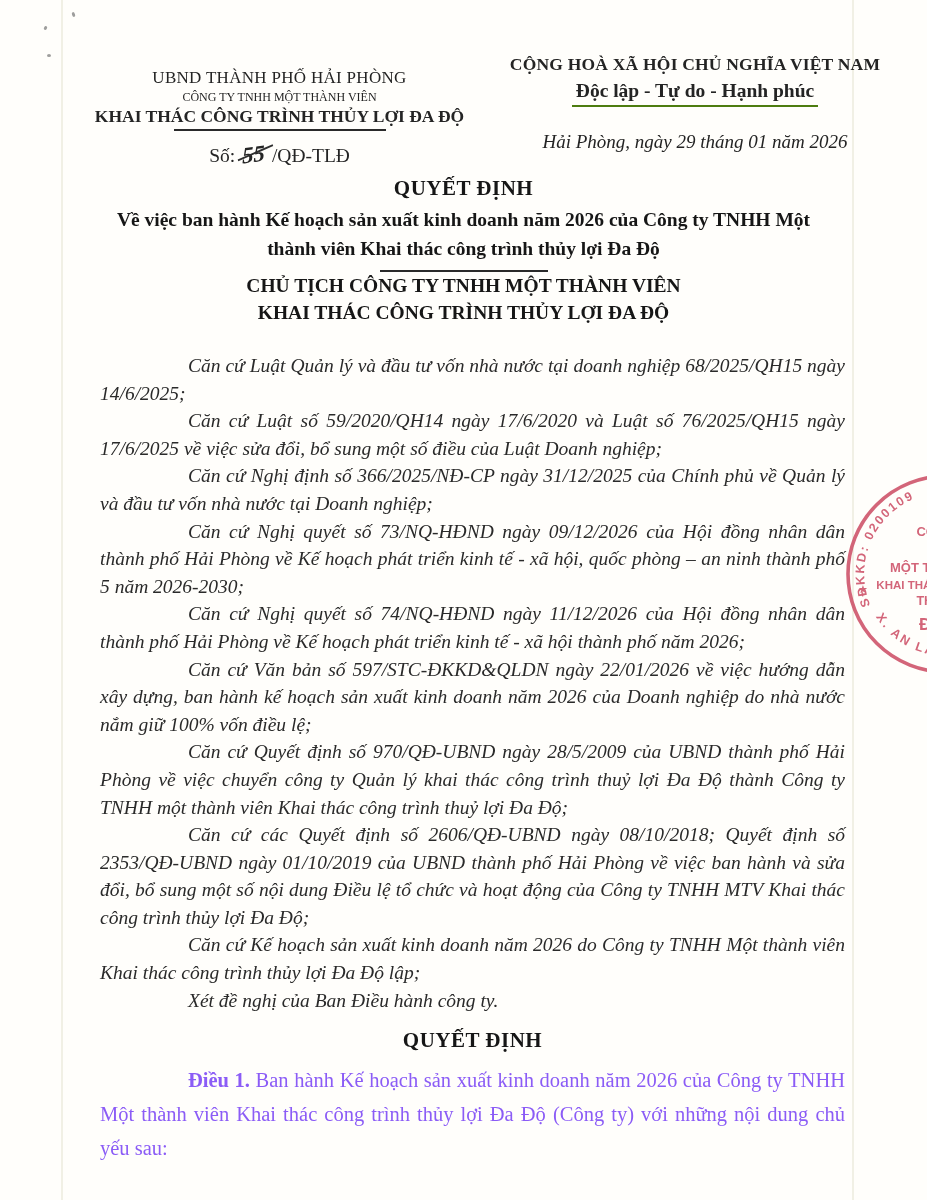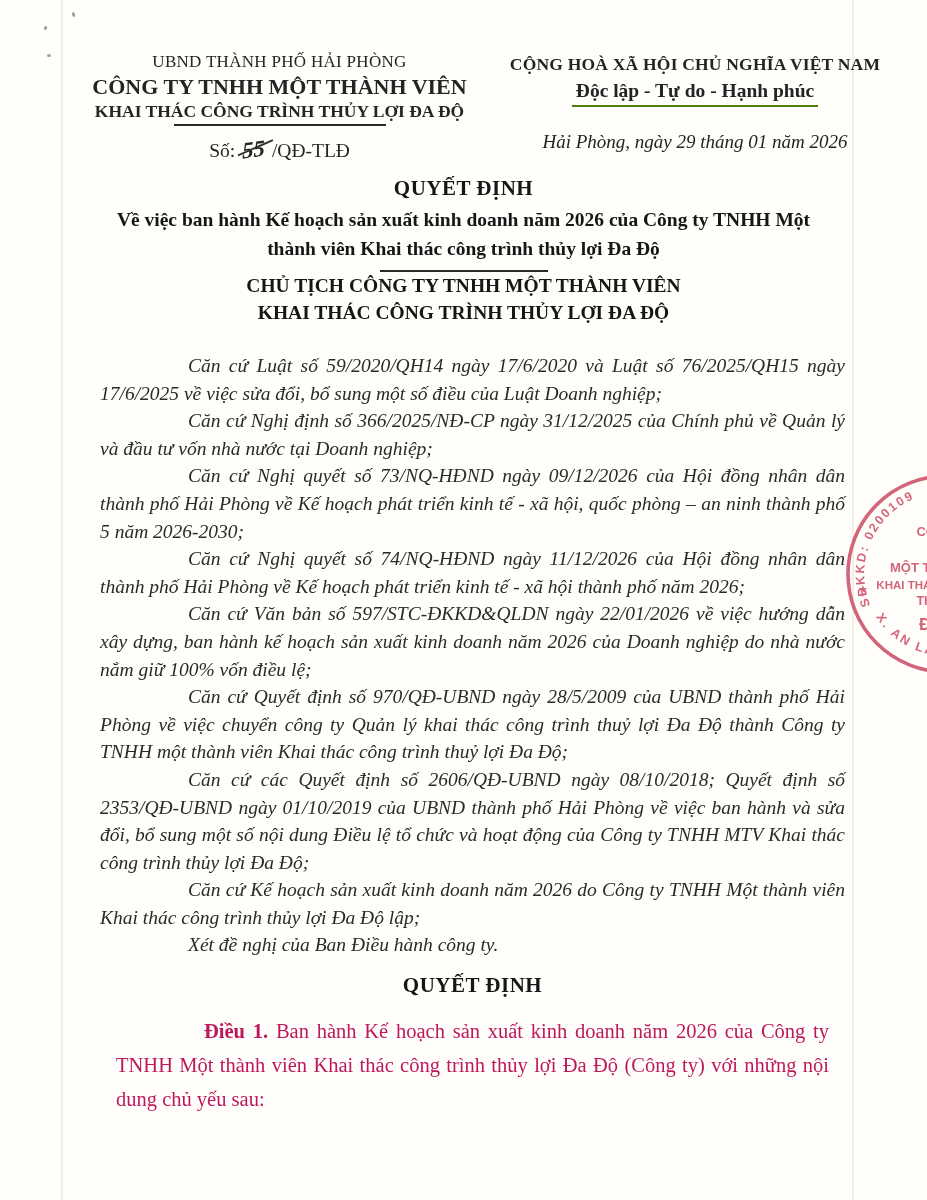--- a/index.html
+++ b/index.html
@@ -16,23 +16,23 @@
   .scan-edge{position:absolute;top:0;bottom:0;width:2px;background:#efeee2;opacity:.9;}
   .scan-edge.left{left:61px;}
   .scan-edge.right{left:852px;}
   .speck{position:absolute;background:#6a6a6a;border-radius:50%;opacity:.65;}
   .speck.s1{left:44px;top:26px;width:3px;height:4px;transform:rotate(30deg);}
   .speck.s2{left:72px;top:12px;width:3px;height:5px;transform:rotate(-20deg);}
   .speck.s3{left:47px;top:54px;width:4px;height:3px;}
 
   
   .hdr{position:absolute;top:52px;left:0;width:100%;}
-  .hdr-left{position:absolute;left:72px;top:0;width:415px;text-align:center;}
+  .hdr-left{position:absolute;left:72px;top:16px;width:415px;text-align:center;}
   .hdr-left .l1{font-size:17px;letter-spacing:.3px;}
-  .hdr-left .l2{font-size:22px;font-weight:bold;margin-top:2px;}
+  .hdr-left .l2{font-size:12px;font-weight:normal;margin-top:2px;}
   .hdr-left .l3{font-size:17.5px;font-weight:bold;margin-top:1px;}
   .hdr-left .rule{width:212px;height:0;border-bottom:2px solid #2a2a2a;margin:2px auto 0 auto;}
   .doc-number{margin-top:11px;font-size:19.5px;}
   .hw{
     display:inline-block;position:relative;
     font-style:italic;font-weight:bold;font-size:23px;
     transform:rotate(-7deg) skewX(-6deg);
     padding:0 2px;
   }
   .hw .strike{
@@ -56,21 +56,21 @@
   .body{position:absolute;top:352px;left:100px;width:745px;}
   .recital{
     margin:0;font-size:19.5px;font-style:italic;line-height:27.6px;
     text-align:justify;text-indent:88px;color:#2a2a2a;
   }
   .decision-heading{
     text-align:center;font-size:21px;font-weight:bold;letter-spacing:.5px;
     margin:14px 0 10px 0;font-style:normal;color:#161616;
   }
   .article{
-    margin:16px;font-size:20.5px;line-height:34px;text-align:justify;text-indent:88px;color:#be185d;
+    margin:0;font-size:20.5px;line-height:34px;text-align:justify;text-indent:88px;color:#8b5cf6;
   }
   .article-label{font-weight:bold;}
 
   
   .stamp{position:absolute;left:840px;top:468px;width:220px;height:220px;opacity:.88;}
   .stamp text, .stamp textPath{
     font-family:"Liberation Sans","DejaVu Sans",sans-serif;
     fill:#cd5168;font-weight:bold;
   }
 </style>
@@ -108,20 +108,21 @@
     <div class="doc-title">QUYẾT ĐỊNH</div>
     <div class="doc-subject">Về việc ban hành Kế hoạch sản xuất kinh doanh năm 2026 của Công ty TNHH Một thành viên Khai thác công trình thủy lợi Đa Độ</div>
     <div class="subject-rule"></div>
     <div class="authority">
       <div>CHỦ TỊCH CÔNG TY TNHH MỘT THÀNH VIÊN</div>
       <div>KHAI THÁC CÔNG TRÌNH THỦY LỢI ĐA ĐỘ</div>
     </div>
   </div>
 
   <div class="body">
+    <p class="recital">Căn cứ Luật Quản lý và đầu tư vốn nhà nước tại doanh nghiệp 68/2025/QH15 ngày 14/6/2025;</p>
     <p class="recital">Căn cứ Luật số 59/2020/QH14 ngày 17/6/2020 và Luật số 76/2025/QH15 ngày 17/6/2025 về việc sửa đổi, bổ sung một số điều của Luật Doanh nghiệp;</p>
     <p class="recital">Căn cứ Nghị định số 366/2025/NĐ-CP ngày 31/12/2025 của Chính phủ về Quản lý và đầu tư vốn nhà nước tại Doanh nghiệp;</p>
     <p class="recital">Căn cứ Nghị quyết số 73/NQ-HĐND ngày 09/12/2026 của Hội đồng nhân dân thành phố Hải Phòng về Kế hoạch phát triển kinh tế - xã hội, quốc phòng – an ninh thành phố 5 năm 2026-2030;</p>
     <p class="recital">Căn cứ Nghị quyết số 74/NQ-HĐND ngày 11/12/2026 của Hội đồng nhân dân thành phố Hải Phòng về Kế hoạch phát triển kinh tế - xã hội thành phố năm 2026;</p>
     <p class="recital">Căn cứ Văn bản số 597/STC-ĐKKD&amp;QLDN ngày 22/01/2026 về việc hướng dẫn xây dựng, ban hành kế hoạch sản xuất kinh doanh năm 2026 của Doanh nghiệp do nhà nước nắm giữ 100% vốn điều lệ;</p>
     <p class="recital">Căn cứ Quyết định số 970/QĐ-UBND ngày 28/5/2009 của UBND thành phố Hải Phòng về việc chuyển công ty Quản lý khai thác công trình thuỷ lợi Đa Độ thành Công ty TNHH một thành viên Khai thác công trình thuỷ lợi Đa Độ;</p>
     <p class="recital">Căn cứ các Quyết định số 2606/QĐ-UBND ngày 08/10/2018; Quyết định số 2353/QĐ-UBND ngày 01/10/2019 của UBND thành phố Hải Phòng về việc ban hành và sửa đổi, bổ sung một số nội dung Điều lệ tổ chức và hoạt động của Công ty TNHH MTV Khai thác công trình thủy lợi Đa Độ;</p>
     <p class="recital">Căn cứ Kế hoạch sản xuất kinh doanh năm 2026 do Công ty TNHH Một thành viên Khai thác công trình thủy lợi Đa Độ lập;</p>
     <p class="recital">Xét đề nghị của Ban Điều hành công ty.</p>
 

